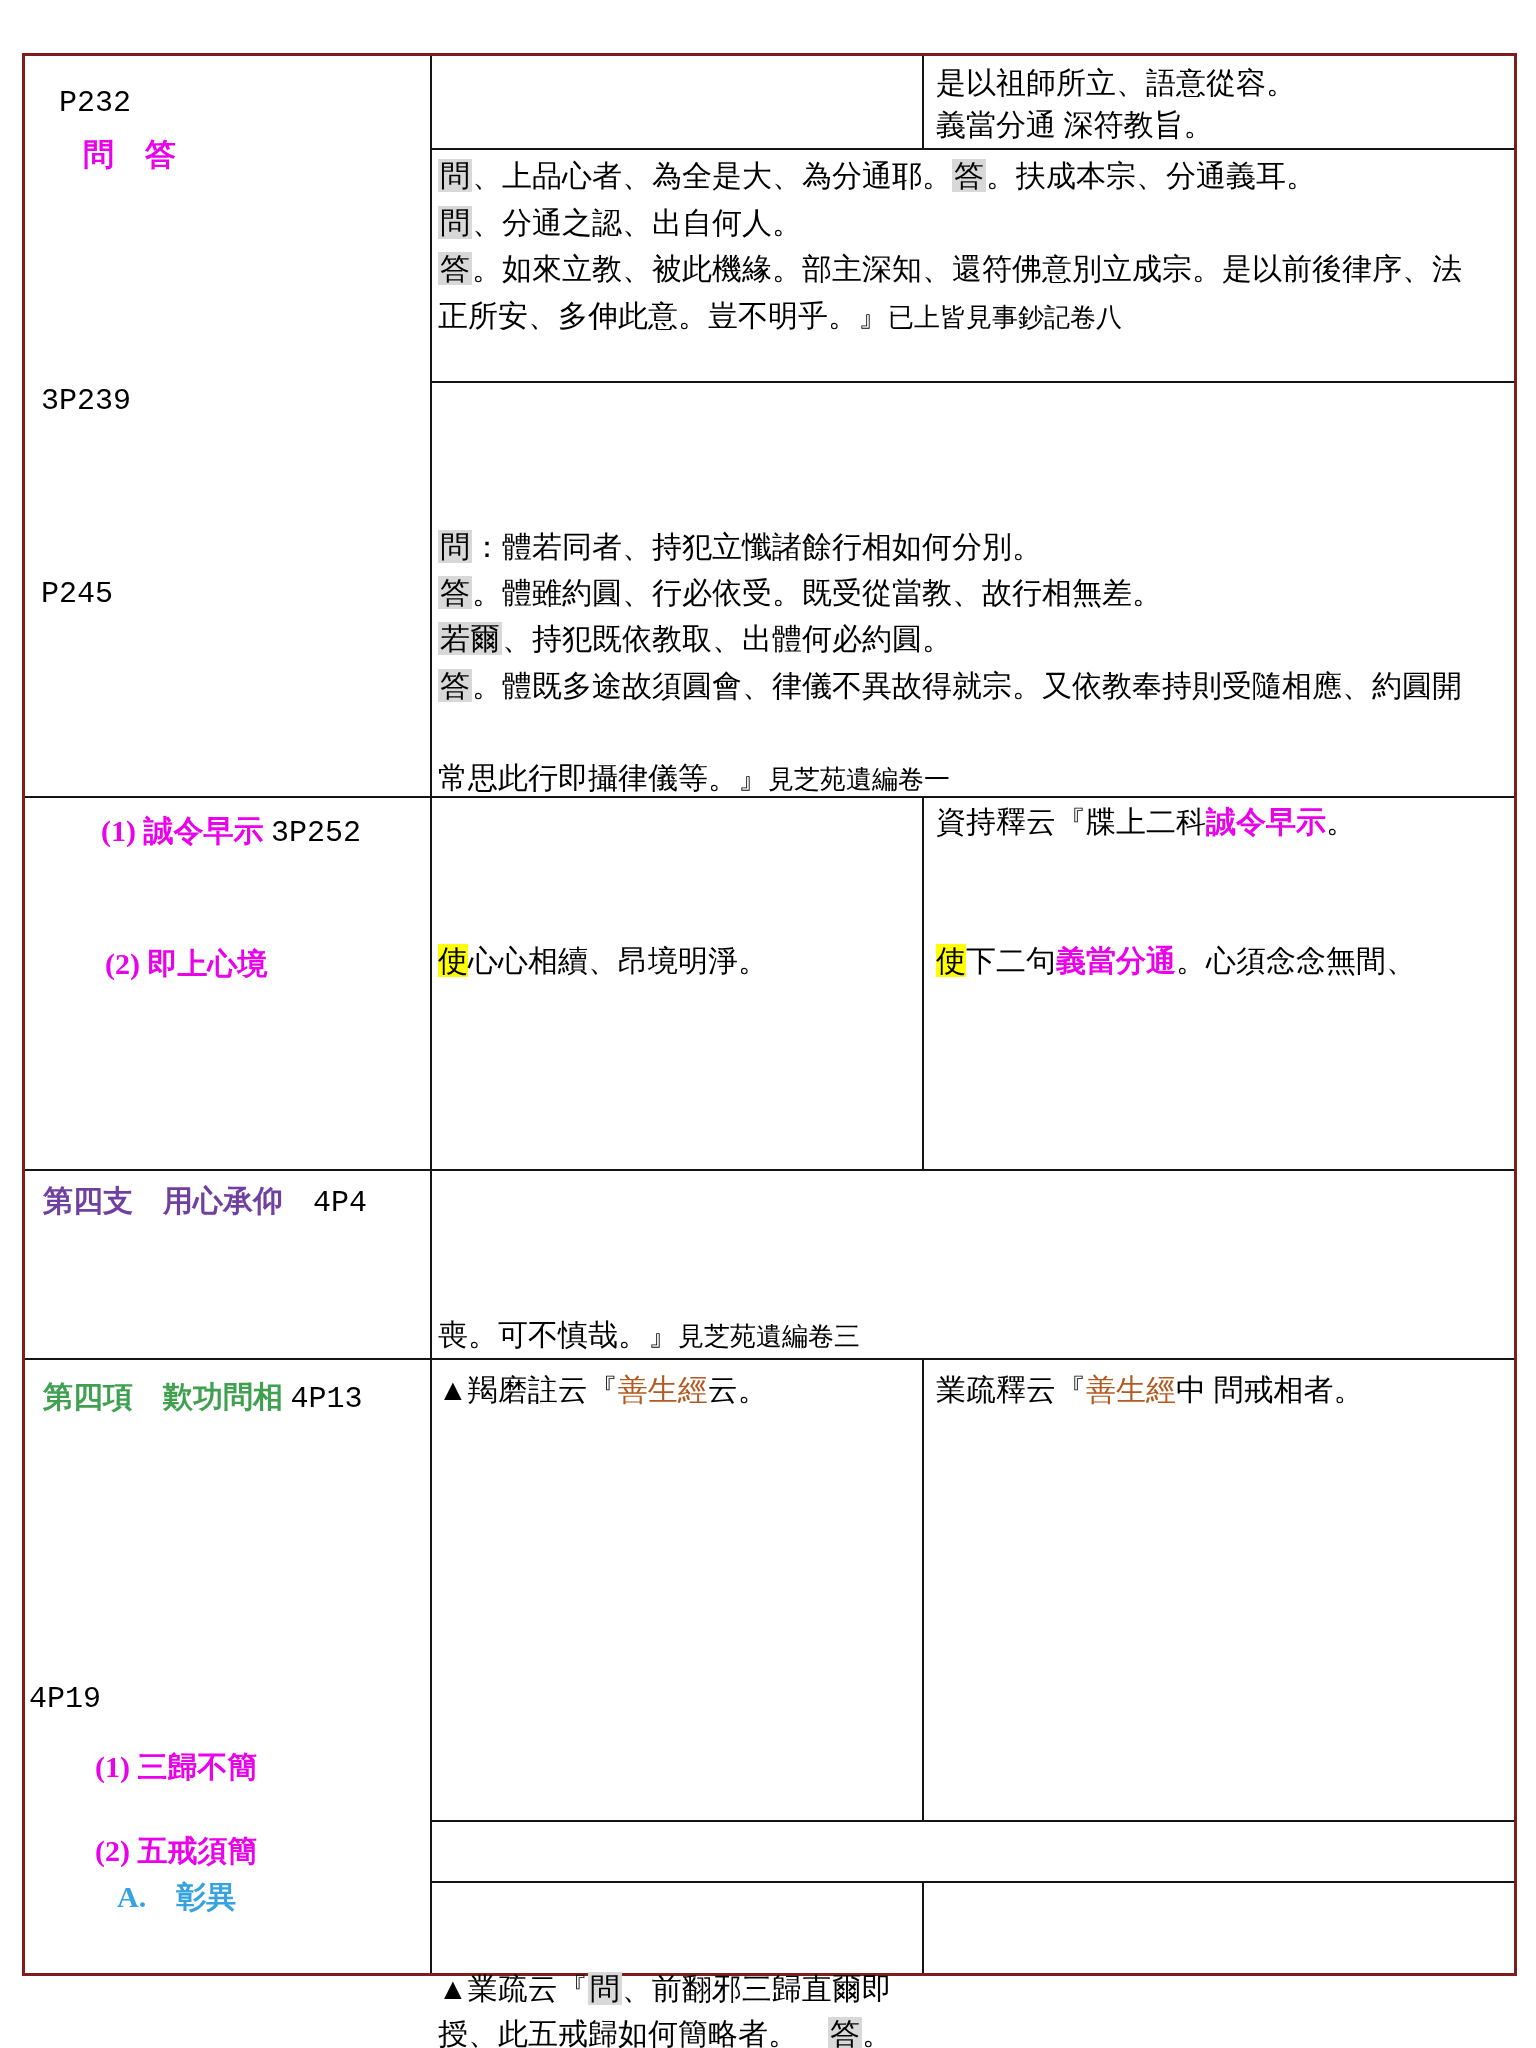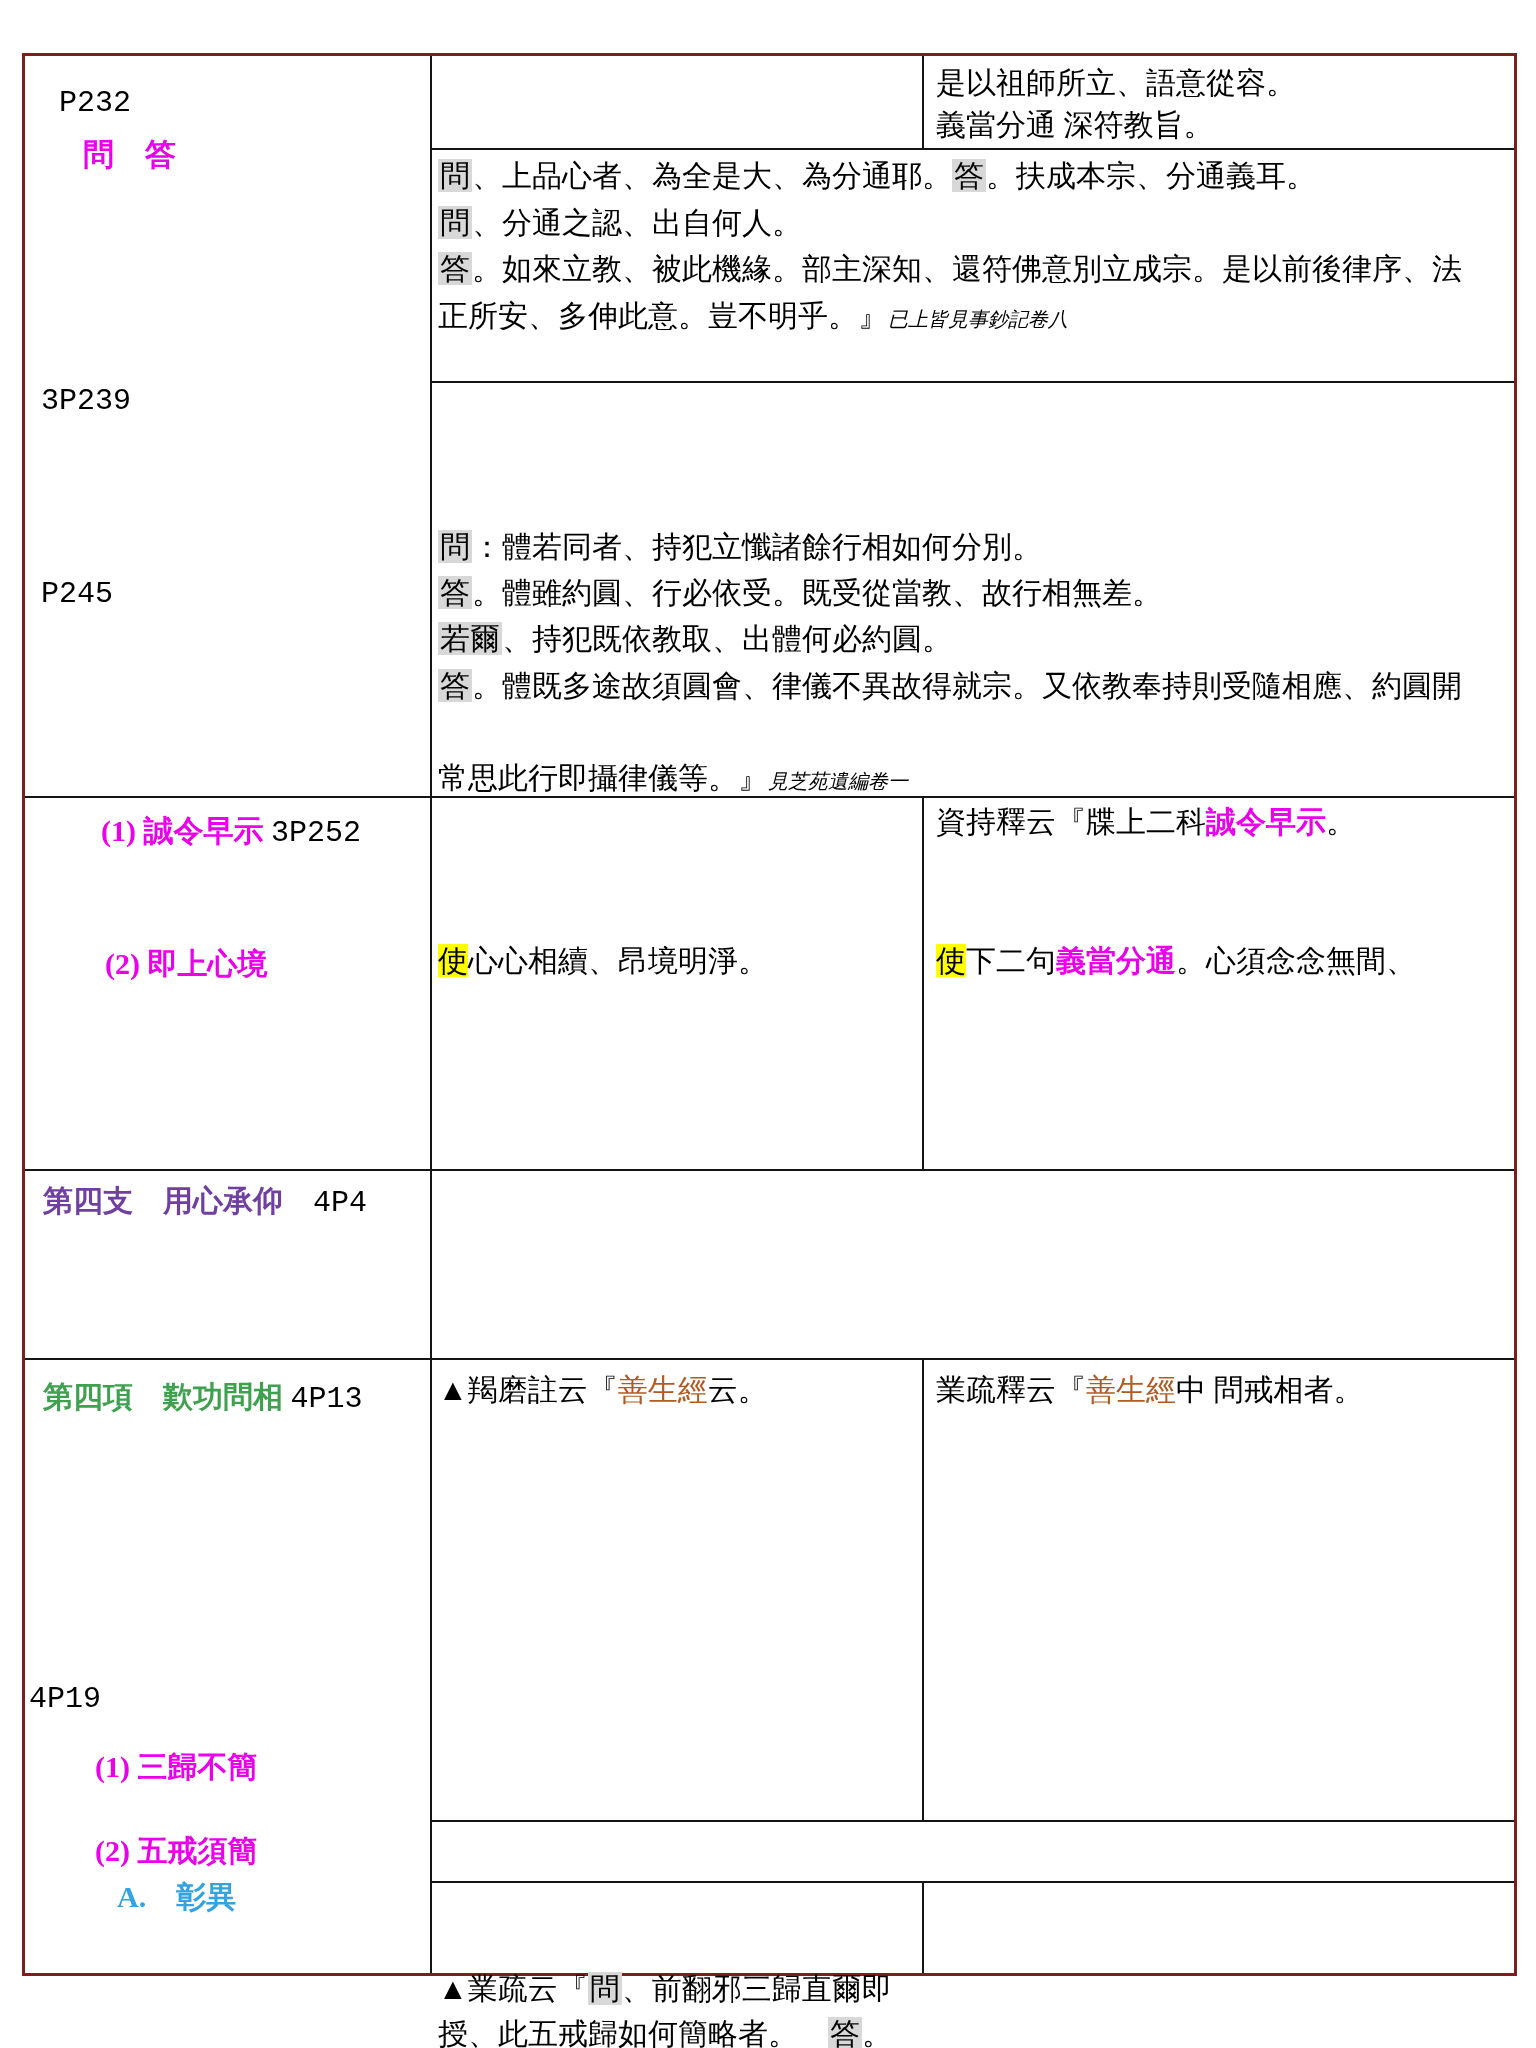--- a/index.html
+++ b/index.html
@@ -13,21 +13,21 @@
   .cell{position:absolute;font-size:30px;line-height:46px;}
   .tl{white-space:nowrap;}
   .latin{font-family:"Liberation Mono","DejaVu Sans Mono",monospace;}
   .seg-gray{background:#d8d8d8;padding:0 2px;}
   .seg-yellow{background:#ffff00;}
   .seg-magenta{color:#ea00ea;font-weight:bold;}
   .seg-purple{color:#7040a0;font-weight:bold;}
   .seg-green{color:#3fa050;font-weight:bold;}
   .seg-blue{color:#35a3e0;font-weight:bold;}
   .seg-orange{color:#b35a22;}
-  .seg-small{font-size:20px;font-style:italic;}
+  .seg-small{font-size:26px;}
   .seg-latin{color:#000;font-weight:normal;font-family:"Liberation Mono","DejaVu Sans Mono",monospace;margin-top:12px;}
 </style>
 </head>
 <body>
 
 <div id="page">
   <div id="tbl">
 
     <div class="vline" style="left:405px;top:0;height:1917px;"></div>
     <div class="vline" style="left:897px;top:0;height:92px;"></div>
@@ -123,20 +123,21 @@
         <div class="tl">&nbsp;</div>
         <div class="tl">&nbsp;</div>
         <div class="tl">&nbsp;</div>
         <div class="tl">&nbsp;</div>
       </div>
 
     <div class="cell" style="left:413px;top:1116px;width:1072px;line-height:46.5px;">
         <div class="tl">&nbsp;</div>
         <div class="tl">&nbsp;</div>
         <div class="tl">&nbsp;</div>
+        <div class="tl"><span>喪。可不慎哉。』</span><span class="seg-small">見芝苑遺編卷三</span></div>
       </div>
 
     <div class="cell" style="left:413px;top:1308px;width:480px;line-height:51px;">
         <div class="tl"><span>▲羯磨註云『</span><span class="seg-orange">善生經</span><span>云。</span></div>
         <div class="tl">&nbsp;</div>
         <div class="tl">&nbsp;</div>
         <div class="tl">&nbsp;</div>
         <div class="tl">&nbsp;</div>
         <div class="tl">&nbsp;</div>
         <div class="tl">&nbsp;</div>

